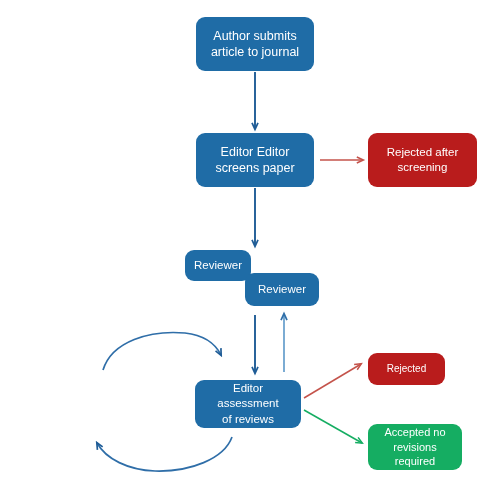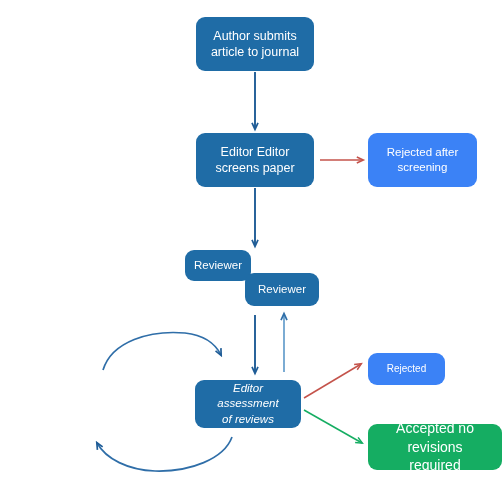--- a/index.html
+++ b/index.html
@@ -32,21 +32,21 @@
     justify-content: center;
     text-align: center;
     color: #ffffff;
     border-radius: 9px;
     line-height: 1.32;
     padding: 2px 12px;
     white-space: pre-line;
     z-index: 5;
   }
   .node-blue   { background: #1f6ca6; }
-  .node-red    { background: #3b82f6; }
+  .node-red    { background: #b91c1c; }
   .node-green  { background: #15ad62; }
 </style>
 </head>
 <body>
 
 <div id="canvas">
 
   <svg id="edges" viewBox="0 0 504 491">
     <defs>
       <marker id="ah-blue-dark" markerWidth="10" markerHeight="10" refX="7.2" refY="4" orient="auto" markerUnits="userSpaceOnUse">
@@ -107,21 +107,21 @@
 screens paper</div>
 
   <div class="node node-red" style="left:368px; top:133px; width:109px; height:54px; font-size:11.5px;">Rejected after
 screening</div>
 
   <div class="node node-blue" style="left:185px; top:250px; width:66px; height:31px; font-size:11.5px; z-index:6;">Reviewer</div>
 
   <div class="node node-blue" style="left:245px; top:273px; width:74px; height:33px; font-size:11.5px; z-index:7;">Reviewer</div>
 
 
-  <div class="node node-blue" style="left:195px; top:380px; width:106px; height:48px; font-size:11.5px;font-style:italic;">Editor assessment
+  <div class="node node-blue" style="left:195px; top:380px; width:106px; height:48px; font-size:11.5px;">Editor assessment
 of reviews</div>
 
   <div class="node node-red" style="left:368px; top:353px; width:77px; height:32px; font-size:10px;">Rejected</div>
 
-  <div class="node node-green" style="left:368px; top:424px; width:134px; height:46px; font-size:14px;">Accepted no
+  <div class="node node-green" style="left:368px; top:424px; width:94px; height:46px; font-size:11px;">Accepted no
 revisions required</div>
 
 </div>
 
 </body></html>

